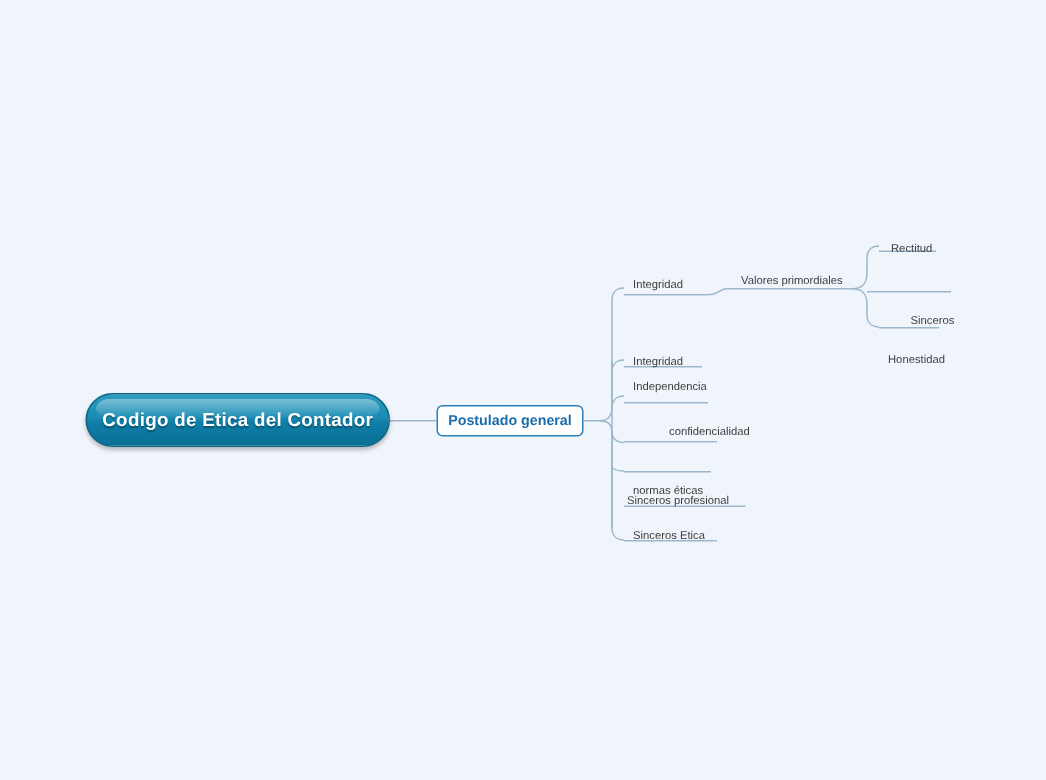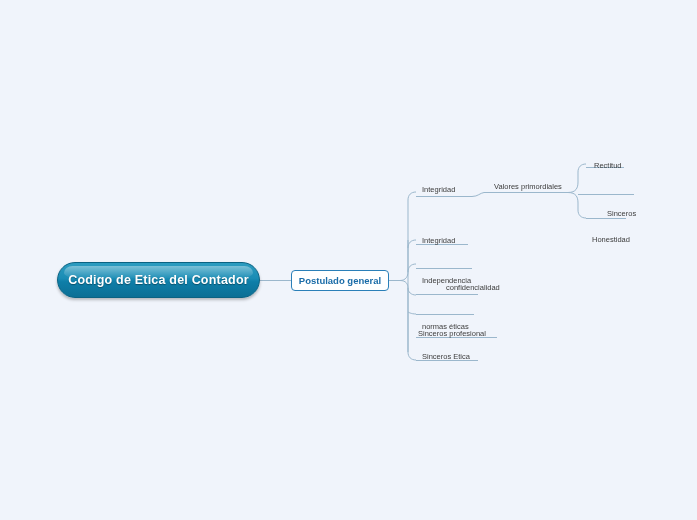--- a/index.html
+++ b/index.html
@@ -157,21 +157,21 @@
   </div>
 
   <div class="txt-node" style="left:594px; top:209px;margin-left:13px;">
     <span>Sinceros</span>
   </div>
 
   <div class="txt-node" style="left:422px; top:236px;">
     <span>Integridad</span>
   </div>
 
-  <div class="txt-node" style="left:422px; top:276px;">
+  <div class="txt-node" style="left:422px; top:253px;">
     <span>Independencia</span>
   </div>
 
   <div class="txt-node" style="left:446px; top:283px;">
     <span>confidencialidad</span>
   </div>
 
   <div class="txt-node" style="left:422px; top:322px;">
     <span>normas éticas</span>
   </div>

